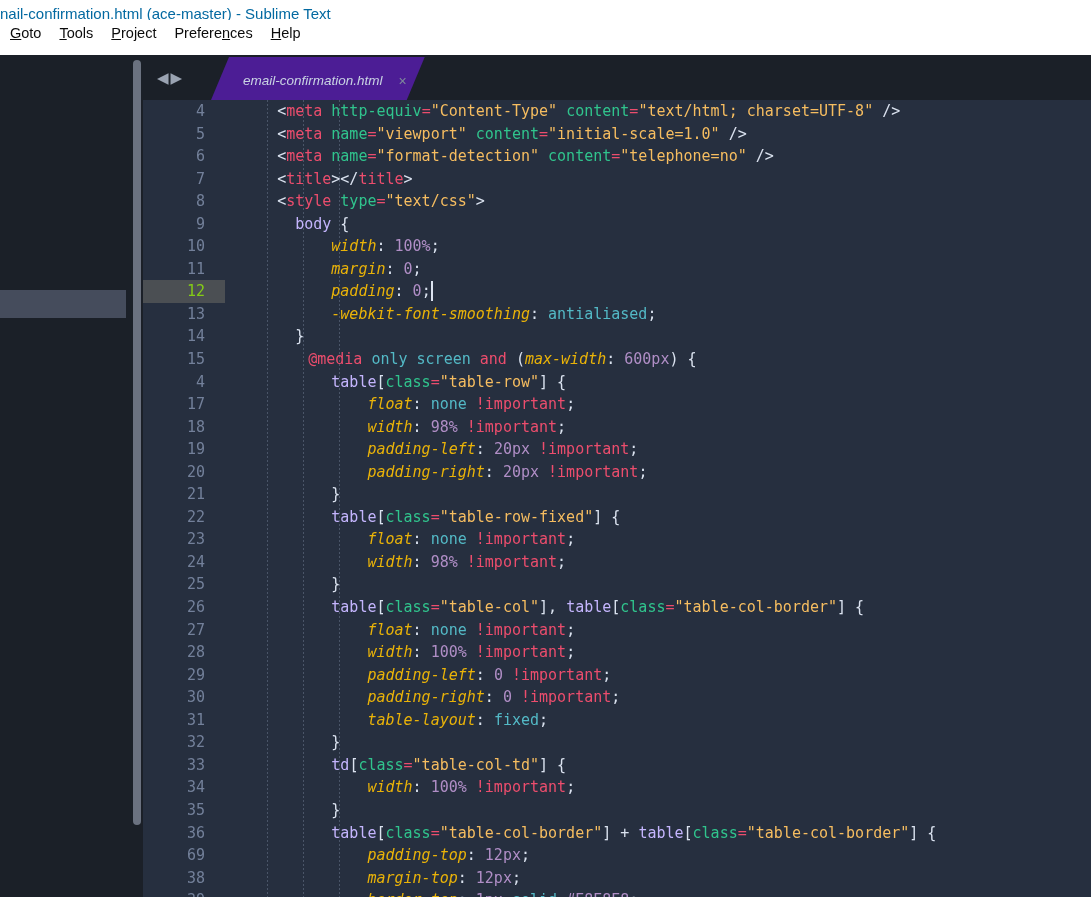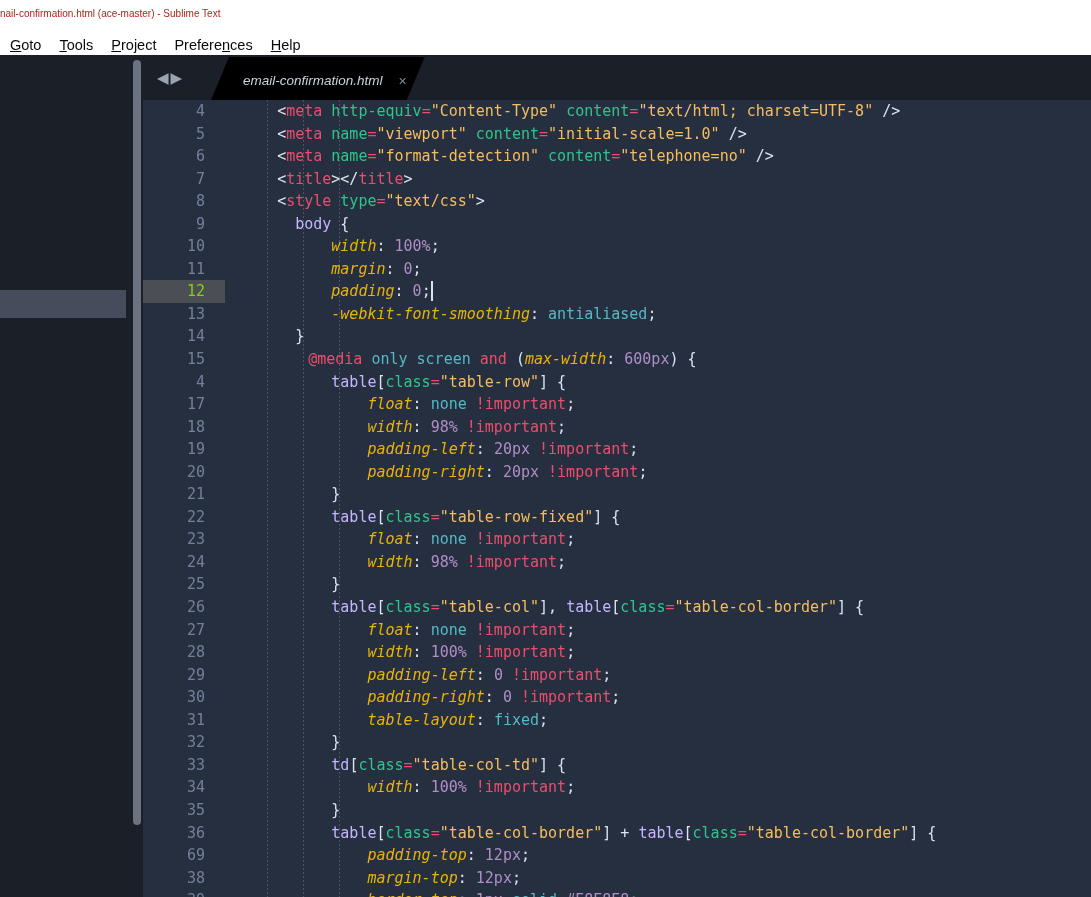--- a/index.html
+++ b/index.html
@@ -16,31 +16,31 @@
     height: 897px;
     overflow: hidden;
   }
 
   
   .titlebar {
     position: absolute;
     left: 0; top: 0;
     width: 1091px; height: 28px;
     background: #ffffff;
-    color: #b91c1c;
-    font-size: 10px;
+    color: #0369a1;
+    font-size: 15px;
     line-height: 28px;
     white-space: nowrap;
     overflow: hidden;
   }
 
   
   .menubar {
     position: absolute;
-    left: 0; top: 32px;
+    left: 0; top: 20px;
     width: 1091px; height: 27px;
     background: #ffffff;
     color: #0b0b0b;
     font-size: 14.5px;
     line-height: 27px;
     white-space: nowrap;
   }
   .menu-item {
     display: inline-block;
     padding: 0 9px;
@@ -113,21 +113,21 @@
     color: #9aa3b2;
     font-size: 15px;
     letter-spacing: 2px;
     line-height: 20px;
     user-select: none;
   }
   .tab {
     position: absolute;
     left: 68px; top: 2px;
     height: 43px;
-    background: #000000;
+    background: #4c1d95;
     color: #c9d3e3;
     font-style: italic;
     font-size: 13.5px;
     padding: 0 18px 0 32px;
     line-height: 48px;
     white-space: nowrap;
     clip-path: polygon(18px 0, 100% 0, calc(100% - 18px) 100%, 0 100%);
   }
   .tab .tab-title { display: inline-block; vertical-align: middle; }
   .tab .tab-close {

